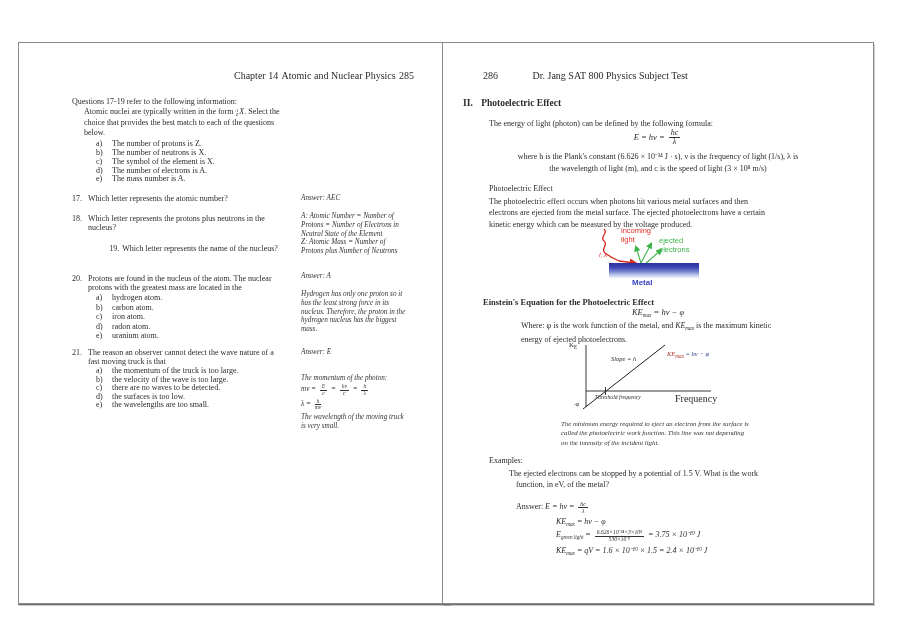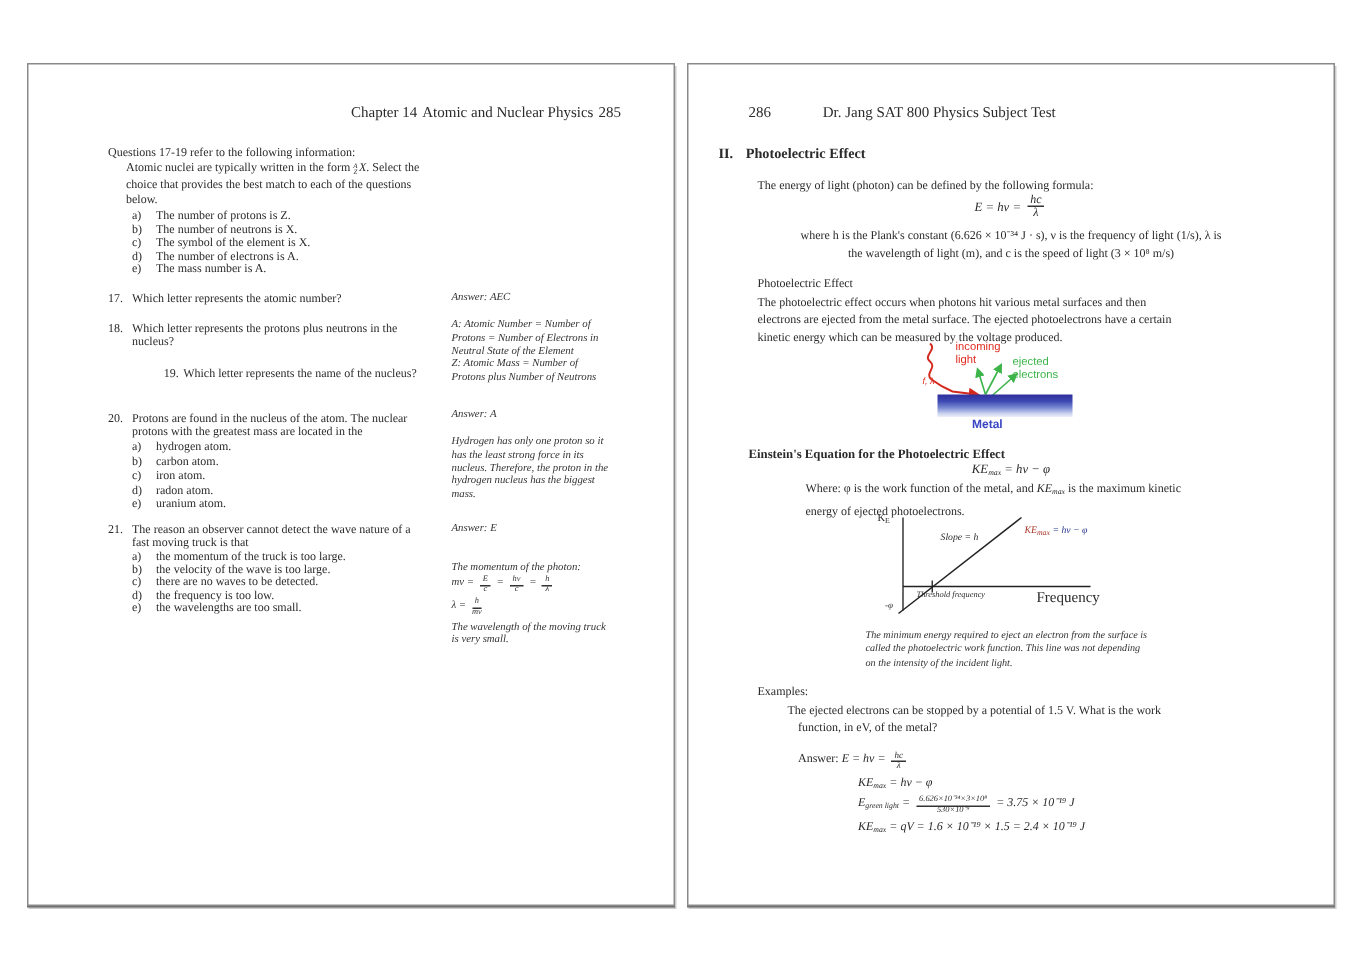--- a/index.html
+++ b/index.html
@@ -10,21 +10,21 @@
         border:1px solid #8a8a8a;box-shadow:0 1px 0 #6f6f6f,1px 2px 0 rgba(0,0,0,.2);}
   .pc{position:absolute;inset:0;}
   
   .t8{font-size:8px;line-height:9px;}
   .hd{font-size:10px;line-height:9px;}
   .it{font-style:italic;}
   .b{font-weight:bold;}
   .note{font-size:7.2px;line-height:8.8px;font-style:italic;color:#333;}
   .qnum{display:inline-block;width:16px;}
   .ind{margin-left:16px;}
-  .opts{margin-left:16px;}
+  .opts{margin-left:24px;}
   .olabel{display:inline-block;width:16px;}
   
   .nuc{display:inline-block;vertical-align:-2px;margin:0 1px 0 2px;text-align:center;}
   .nuc .s{display:block;font-size:4.6px;line-height:4.6px;}
   
   .frac{display:inline-block;text-align:center;vertical-align:-4px;margin:0 2px;}
   .frac .num{display:block;border-bottom:0.7px solid #333;padding:0 2px;line-height:1.05;}
   .frac .den{display:block;line-height:1.05;}
   .fsm{font-size:6px;}
   .fxs{font-size:5.6px;}
@@ -90,21 +90,21 @@
         </div>
       </div>
 
       <div class="abs t8" style="left:53px;top:305px;width:240px;">
         <div><span class="qnum">21.</span><span>The reason an observer cannot detect the wave nature of a</span></div>
         <div class="ind">fast moving truck is that</div>
         <div class="opts" style="line-height:8.5px;margin-top:1px;">
           <div><span class="olabel">a)</span><span>the momentum of the truck is too large.</span></div>
           <div><span class="olabel">b)</span><span>the velocity of the wave is too large.</span></div>
           <div><span class="olabel">c)</span><span>there are no waves to be detected.</span></div>
-          <div><span class="olabel">d)</span><span>the frequency is too low.</span></div>
+          <div><span class="olabel">d)</span><span>the surfaces is too low.</span></div>
           <div><span class="olabel">e)</span><span>the wavelengths are too small.</span></div>
         </div>
       </div>
 
       <div class="abs note" style="left:282px;top:151px;width:112px;">Answer: AEC</div>
 
       <div class="abs note" style="left:282px;top:169px;width:112px;">
         <div>A: Atomic Number = Number of</div>
         <div>Protons = Number of Electrons in</div>
         <div>Neutral State of the Element</div>
@@ -141,21 +141,21 @@
           <span>λ =</span>
           <span class="frac fxs"><span class="num">h</span><span class="den">mv</span></span>
         </div>
         <div style="margin-top:2px;">The wavelength of the moving truck</div>
         <div>is very small.</div>
       </div>
 
     </div>
   </div>
 
-  <div class="page" style="left:458px;">
+  <div class="page" style="left:442px;">
     <div class="pc">
 
       <div class="abs hd" style="left:40px;top:28px;">
         <span>286</span>
         <span style="margin-left:32px;">Dr. Jang SAT 800 Physics Subject Test</span>
       </div>
 
       <div class="abs b" style="left:20px;top:55px;font-size:9.5px;">
         <span>II.</span>
         <span style="margin-left:6px;">Photoelectric Effect</span>

